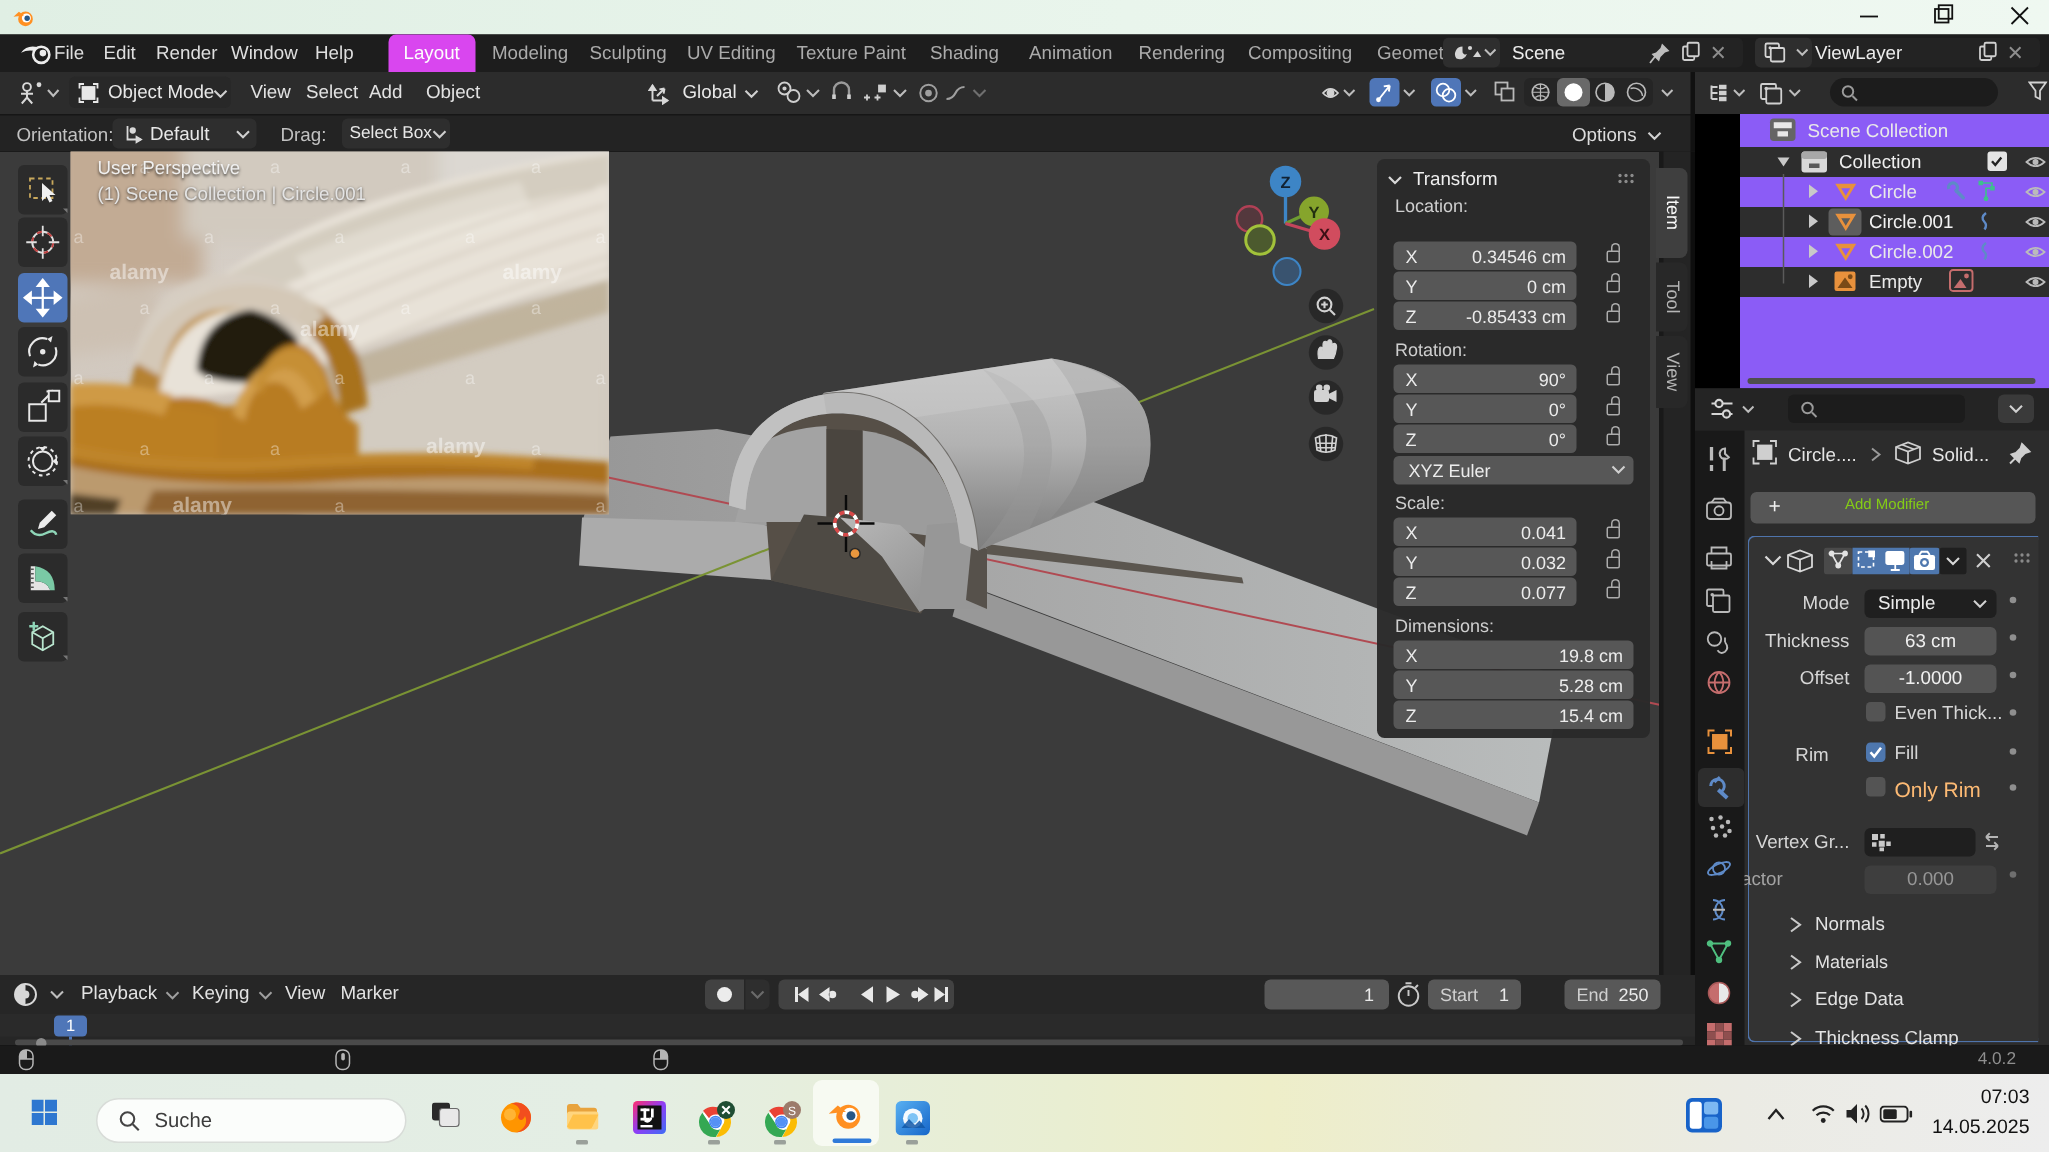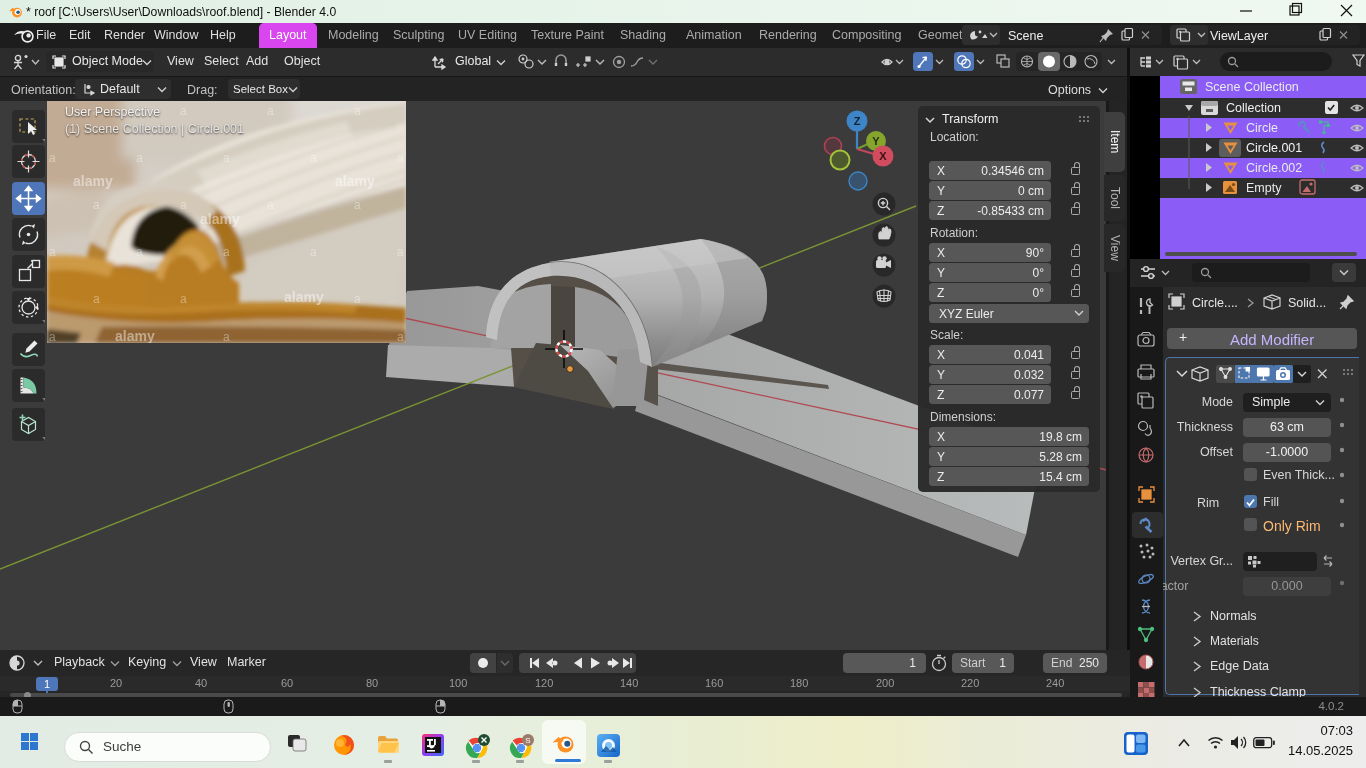--- a/index.html
+++ b/index.html
@@ -46,21 +46,20 @@
 </style>
 </head>
 <body>
 <div id="titlebar" class="abs">
   <svg class="abs" style="left:8px;top:4px" width="16" height="16" viewBox="0 0 16 16">
       <circle cx="9" cy="8.6" r="4.9" fill="#ff9022"></circle>
       <circle cx="9.6" cy="8" r="3" fill="#ffffff"></circle>
       <circle cx="10.1" cy="8.2" r="1.8" fill="#265787"></circle>
       <path d="M1 7.2 L8 6.4 L4.6 3.8 Z" fill="#ff9022"></path>
     </svg>
-  <span class="ttext">* roof [C:\Users\User\Downloads\roof.blend] - Blender 4.0</span>
   <svg class="abs" style="left:1238px;top:0" width="120" height="22" viewBox="0 0 120 22">
     <path d="M2 11 H14" stroke="#111" stroke-width="1.2"></path>
     <rect x="52" y="6" width="9" height="9" fill="none" stroke="#111" stroke-width="1.2"></rect>
     <rect x="54.5" y="3.5" width="9" height="9" fill="none" stroke="#111" stroke-width="1.2"></rect>
     <path d="M103 5 L114 16 M114 5 L103 16" stroke="#111" stroke-width="1.2"></path>
   </svg>
 </div>
 
 <div id="topbar" class="abs">
   <svg class="abs" style="left:13px;top:4px" width="24" height="18" viewBox="0 0 24 18">
@@ -766,21 +765,21 @@
       </g>
     <text x="120" y="15" font-size="12.5" fill="#e5e5e5">Solid...</text>
     <g transform="translate(172,3)" stroke="#cfcfcf" stroke-width="1.3" fill="none">
         <path d="M8,1 L13,6 L10,7 L7,10 L6,13 L1,8 L4,7 L7,4 Z" fill="#cfcfcf"></path>
         <path d="M4,10 L0,14"></path>
       </g>
   </svg>
 
   <div class="abs" style="left:37px;top:69px;width:190px;height:21px;background:#565656;border-radius:4px">
     <span class="txt" style="left:12px;top:1px;color:#f0f0f0;font-size:14px">+</span>
-    <span class="txt" style="left:63px;top:3px;color:#c4b5fd;font-size:15px">Add Modifier</span>
+    <span class="txt" style="left:63px;top:3px;color:#84cc16;font-size:10px">Add Modifier</span>
   </div>
 
   <div class="abs" style="left:35px;top:98px;width:194px;height:338px;background:#333333;border:1px solid #4f74ac;border-radius:5px 0 0 5px;border-right:none">
     <svg class="abs" style="left:8px;top:7px" width="180" height="18" viewBox="0 0 180 18">
       <path d="M3,6 L8,11 L13,6" stroke="#d8d8d8" stroke-width="1.5" fill="none"></path>
       <g stroke="#d8d8d8" stroke-width="1.2" fill="none">
           <path d="M18,5 L26,2 L34,5 L34,13 L26,16 L18,13 Z M18,5 L26,8 L34,5 M26,8 L26,16"></path>
         </g>
       <rect x="42" y="0" width="19" height="18" rx="2" fill="#4a4a4a"></rect>
       <g transform="translate(45,2)" stroke="#e2e2e2" stroke-width="1.1" fill="none">
@@ -1050,34 +1049,20 @@
       </g>
     </svg>
   <div class="field" style="left:952px;top:3px;width:62px;height:20px">
       <span class="txt" style="left:8px;top:2.5px;color:#cfcfcf">Start</span>
       <span class="txt" style="right:8px;top:2.5px">1</span>
     </div>
   <div class="field" style="left:1043px;top:3px;width:64px;height:20px">
       <span class="txt" style="left:8px;top:2.5px;color:#cfcfcf">End</span>
       <span class="txt" style="right:8px;top:2.5px">250</span>
     </div>
-  <div class="abs" style="left:0;top:26px;width:1130px;height:15px;font-size:11px;color:#9b9b9b">
-    <span class="txt" style="left:110px;top:1px">20</span>
-      <span class="txt" style="left:195px;top:1px">40</span>
-      <span class="txt" style="left:281px;top:1px">60</span>
-      <span class="txt" style="left:366px;top:1px">80</span>
-      <span class="txt" style="left:449px;top:1px">100</span>
-      <span class="txt" style="left:535px;top:1px">120</span>
-      <span class="txt" style="left:620px;top:1px">140</span>
-      <span class="txt" style="left:705px;top:1px">160</span>
-      <span class="txt" style="left:790px;top:1px">180</span>
-      <span class="txt" style="left:876px;top:1px">200</span>
-      <span class="txt" style="left:961px;top:1px">220</span>
-      <span class="txt" style="left:1046px;top:1px">240</span>
-  </div>
   <div class="abs" style="left:36px;top:27px;width:22px;height:14px;background:#4f76b8;border-radius:3px;color:#fff;font-size:11px;text-align:center;line-height:14px">1</div>
   <div class="abs" style="left:46px;top:41px;width:1.5px;height:6px;background:#4f76b8"></div>
   <div class="abs" style="left:10px;top:43px;width:1112px;height:4px;background:#4a4a4a;border-radius:2px"></div>
   <div class="abs" style="left:24px;top:41.5px;width:7px;height:7px;background:#8a8a8a;border-radius:50%"></div>
 </div>
 <div id="statusbar" class="abs">
   <svg class="abs" style="left:12px;top:2px" width="440" height="15" viewBox="0 0 440 15">
     <g stroke="#b5b5b5" stroke-width="1" fill="none">
       <rect x="1" y="1" width="9" height="13" rx="4"></rect>
         <path d="M5.5,1 L5.5,7 M1,7 L10,7"></path>

